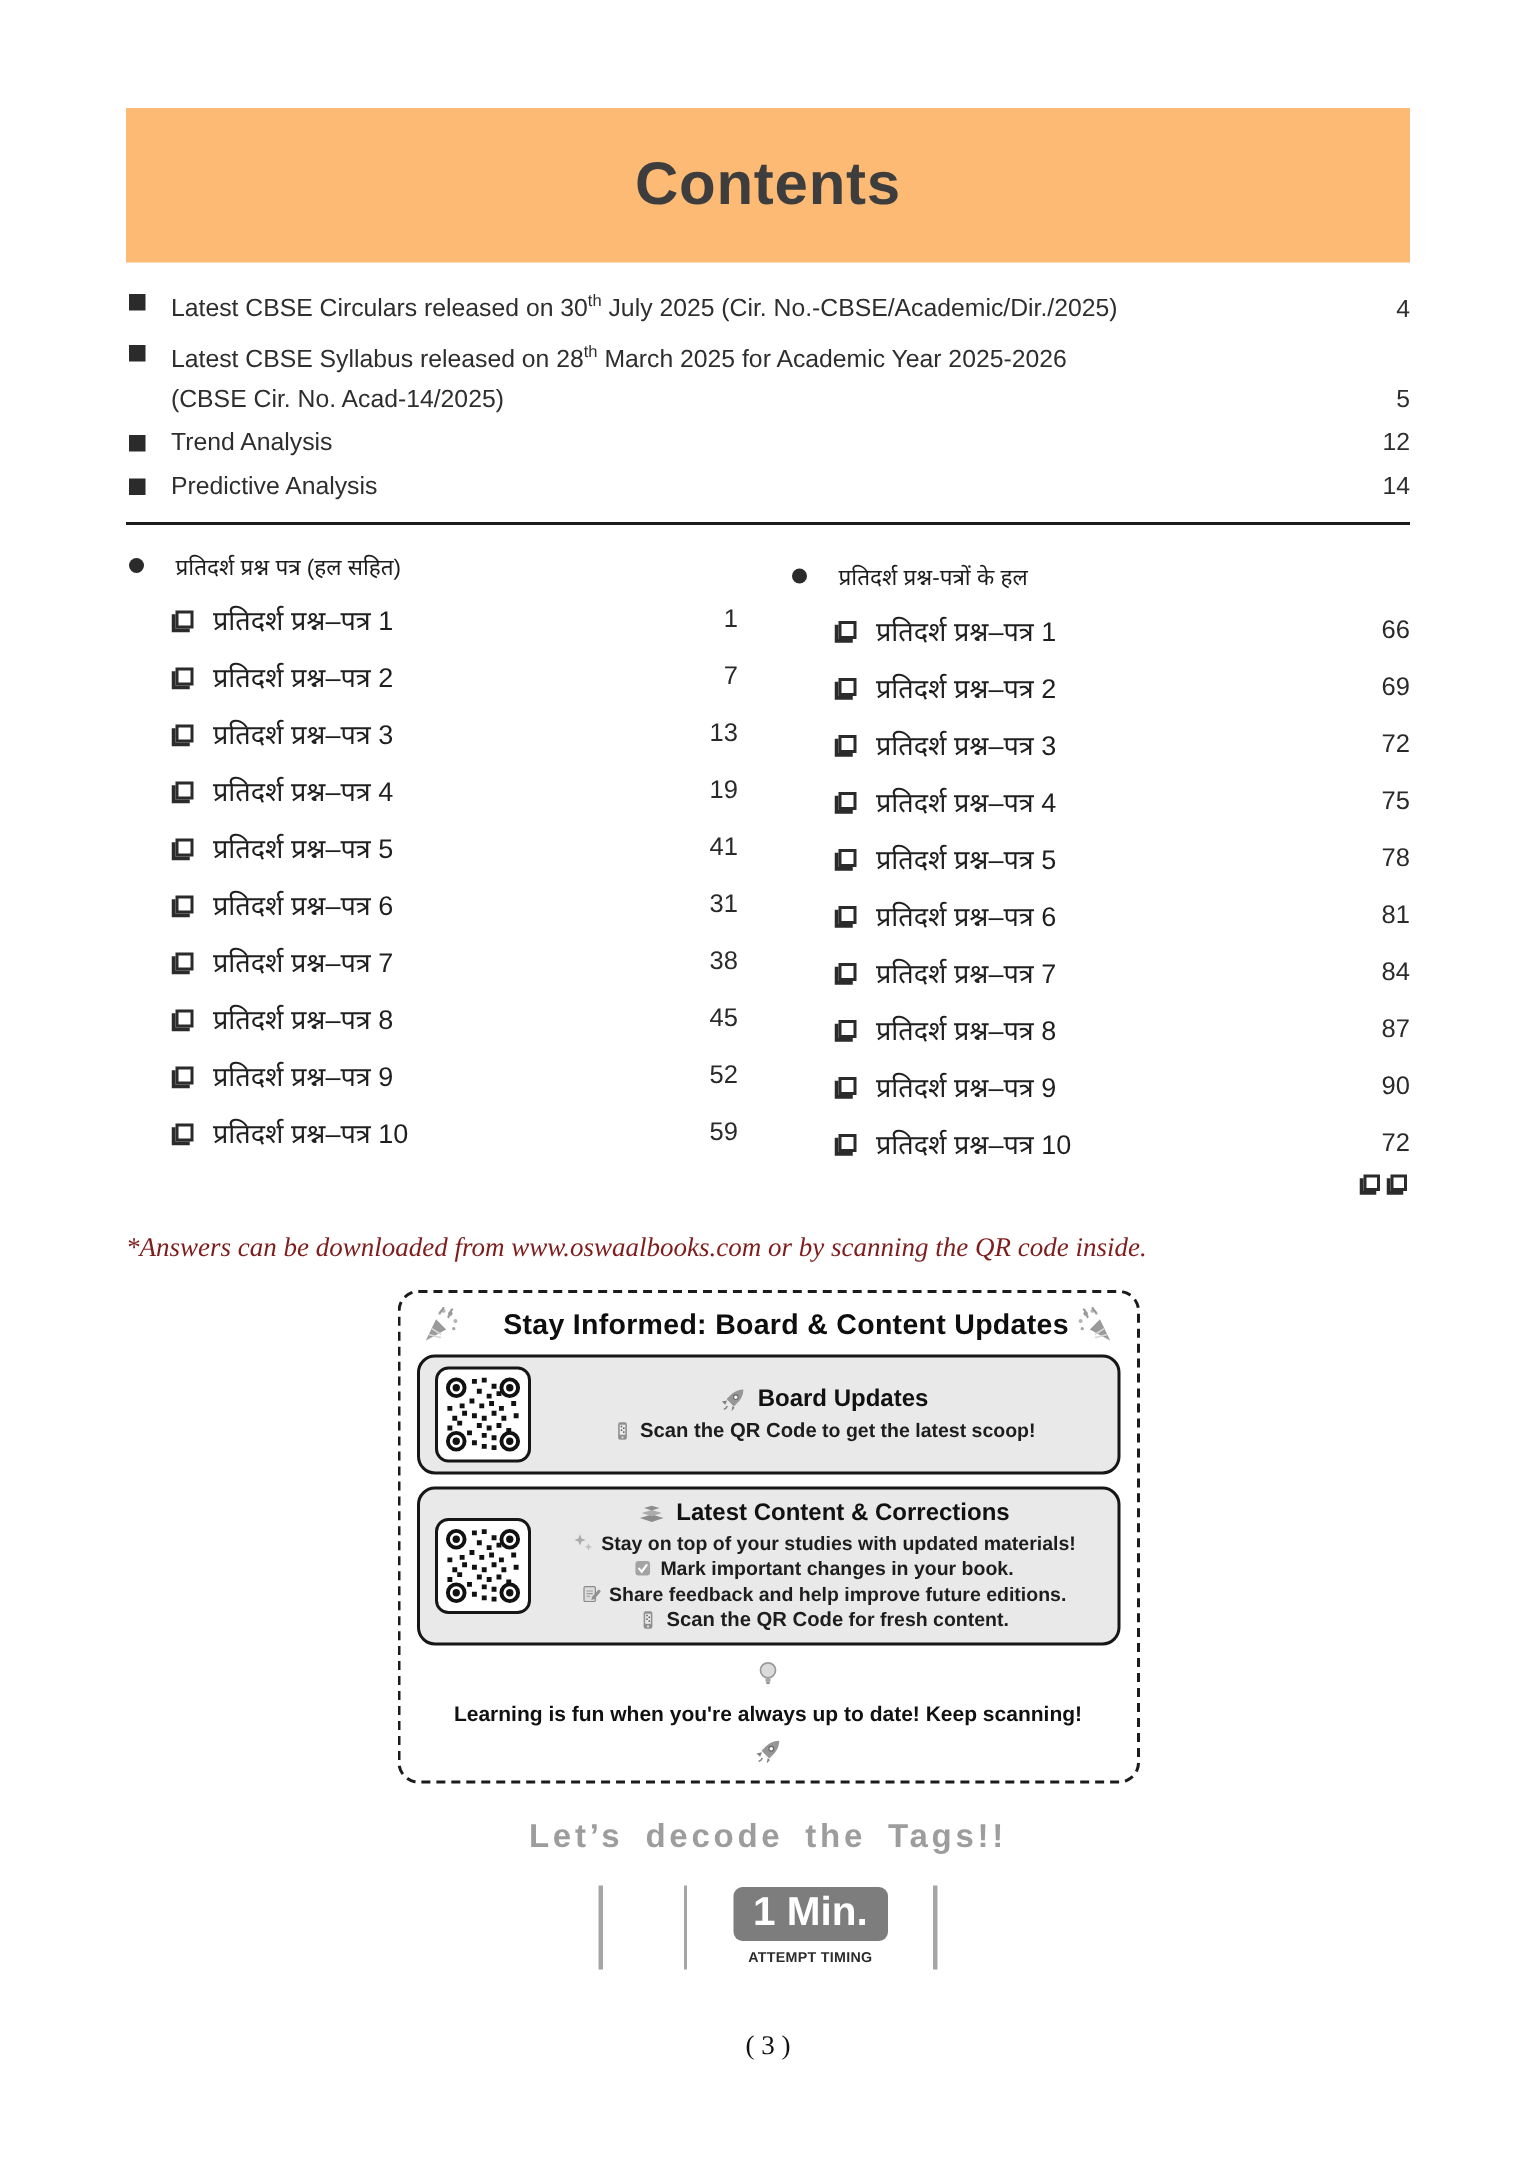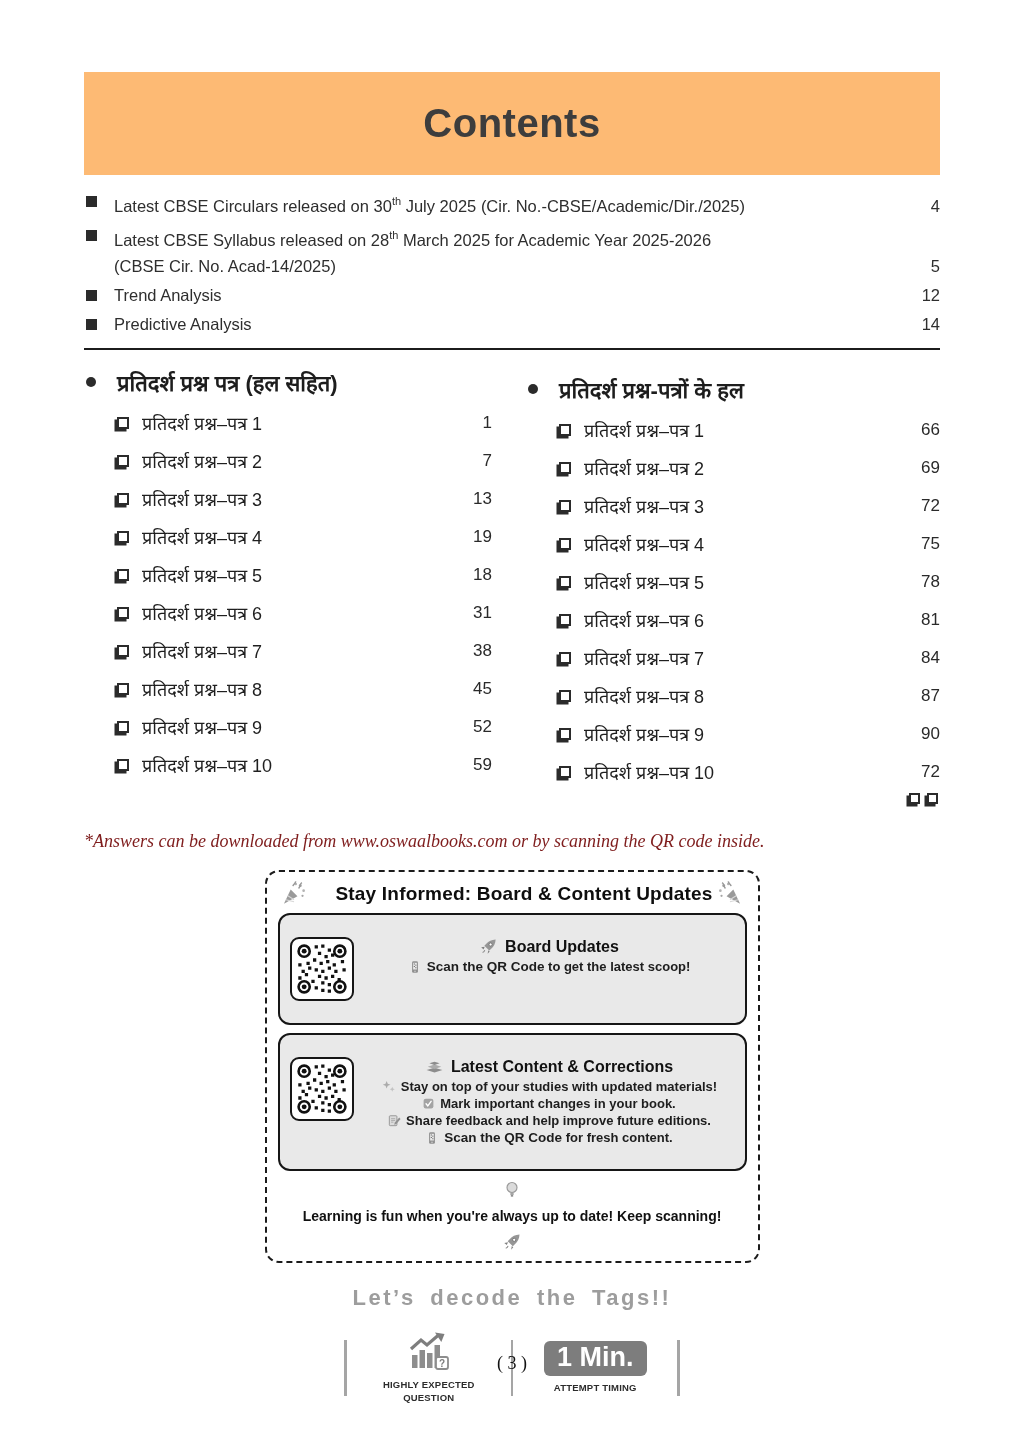--- a/index.html
+++ b/index.html
@@ -17,37 +17,37 @@
   .sq-bullet { width:11px; height:11px; background:#2b2b2b; margin:8px 17px 0 2px; flex:none; }
   .toc-text { flex:1; line-height:27px; }
   .toc-text sup { font-size:11px; }
   .toc-page { width:44px; text-align:right; line-height:27px; align-self:flex-end; font-size:16.5px; }
   .rule { border:none; border-top:2.5px solid #1c1c1c; margin-top:10px; }
 
   
   .cols { display:flex; margin-top:17px; }
   .col-left { width:408px; flex:none; }
   .col-right { flex:1; margin-left:34px; padding-top:7px; }
-  .sec-header { display:flex; align-items:center; font-weight:bold; font-size:22px; color:#1d1d1d; }
+  .sec-header { display:flex; align-items:center; font-weight:normal; font-size:15px; color:#1d1d1d; }
   .dot-bullet { width:10px; height:10px; border-radius:50%; background:#2b2b2b; margin:0 21px 0 2px; flex:none; }
   .item-row { display:flex; align-items:center; margin-top:14px; padding-left:33px; font-size:18px; color:#1f1f1f; height:24px; }
   .checkbox { width:12px; height:12px; border:2px solid #2b2b2b; box-shadow:-2.5px 2.5px 0 0 #2b2b2b; margin:0 13px 0 0; flex:none; background:#fff; }
   .item-label { flex:1; }
   .item-page { font-size:17px; color:#2a2a2a; }
   .end-mark { display:flex; justify-content:flex-end; gap:7px; margin-top:9px; padding-right:2px; }
   .end-mark .checkbox { margin:0; width:11px; height:11px; }
 
   
   .footnote { margin-top:27px; font-family:"Liberation Serif", serif; font-style:italic; font-size:18px; color:#7f1d1d; }
 
   
   .updates-box { width:495px; margin:18px auto 0; border:2.5px dashed #1b1b1b; border-radius:14px; padding:5px 11px 9px; }
   .box-title-row { display:flex; align-items:center; justify-content:space-between; padding:3px 2px 6px; }
   .box-title { font-size:19px; font-weight:bold; color:#0e0e0e; letter-spacing:0.2px;margin-left:24px; }
-  .panel { background:#e9e9e9; border:2.5px solid #161616; border-radius:12px; display:flex; align-items:flex-start; gap:10px; padding:22px 10px; margin-bottom:8px; }
+  .panel { background:#e9e9e9; border:2.5px solid #161616; border-radius:12px; display:flex; align-items:center; gap:10px; padding:6px 10px; margin-bottom:8px; }
   .qr-wrap { background:#fff; border:2.5px solid #161616; border-radius:9px; padding:3px; flex:none; width:64px; height:64px; }
   .panel-body { flex:1; text-align:center; }
   .panel-title { font-weight:bold; font-size:16px; color:#111; display:flex; justify-content:center; align-items:center; gap:7px; margin-bottom:2px; }
   .panel-line { font-size:13px; color:#1d1d1d; line-height:1.32; font-weight:600; display:flex; justify-content:center; align-items:center; gap:5px; }
   .panel-line .b { font-weight:bold; font-size:13.5px; }
   .box-footer { display:flex; align-items:center; justify-content:center; gap:8px; font-weight:bold; font-size:14px; color:#111; padding-top:1px;flex-direction:column; }
   .flip { transform:scaleX(-1); }
 
   
   .tags-heading { text-align:center; margin-top:22px; font-size:22px; color:#9d9d9d; letter-spacing:2.5px; font-weight:600; word-spacing:6px; }
@@ -198,21 +198,21 @@
           <span class="item-page">13</span>
         </div>
       <div class="item-row">
           <span class="checkbox"></span>
           <span class="item-label">प्रतिदर्श प्रश्न–पत्र 4</span>
           <span class="item-page">19</span>
         </div>
       <div class="item-row">
           <span class="checkbox"></span>
           <span class="item-label">प्रतिदर्श प्रश्न–पत्र 5</span>
-          <span class="item-page">18</span>
+          <span class="item-page">41</span>
         </div>
       <div class="item-row">
           <span class="checkbox"></span>
           <span class="item-label">प्रतिदर्श प्रश्न–पत्र 6</span>
           <span class="item-page">31</span>
         </div>
       <div class="item-row">
           <span class="checkbox"></span>
           <span class="item-label">प्रतिदर्श प्रश्न–पत्र 7</span>
           <span class="item-page">38</span>
@@ -373,29 +373,20 @@
       <span>Learning is fun when you're always up to date! Keep scanning!</span>
       <svg class="icon" width="20" height="20">
           <use href="#ic-rocket"></use>
         </svg>
     </div>
   </div>
 
   <div class="tags-heading">Let’s decode the Tags!!</div>
   <div class="tags-row">
     <span class="tag-divider"></span>
-    <div class="tag">
-      <svg class="icon" width="48" height="42">
-          <use href="#ic-chart"></use>
-        </svg>
-      <div class="tag-label">
-        <span>HIGHLY EXPECTED</span><br>
-        <span>QUESTION</span>
-      </div>
-    </div>
     <span class="tag-divider"></span>
     <div class="tag">
       <span class="badge">1 Min.</span>
       <div class="tag-label">ATTEMPT TIMING</div>
     </div>
     <span class="tag-divider"></span>
   </div>
 
 </div>
 

